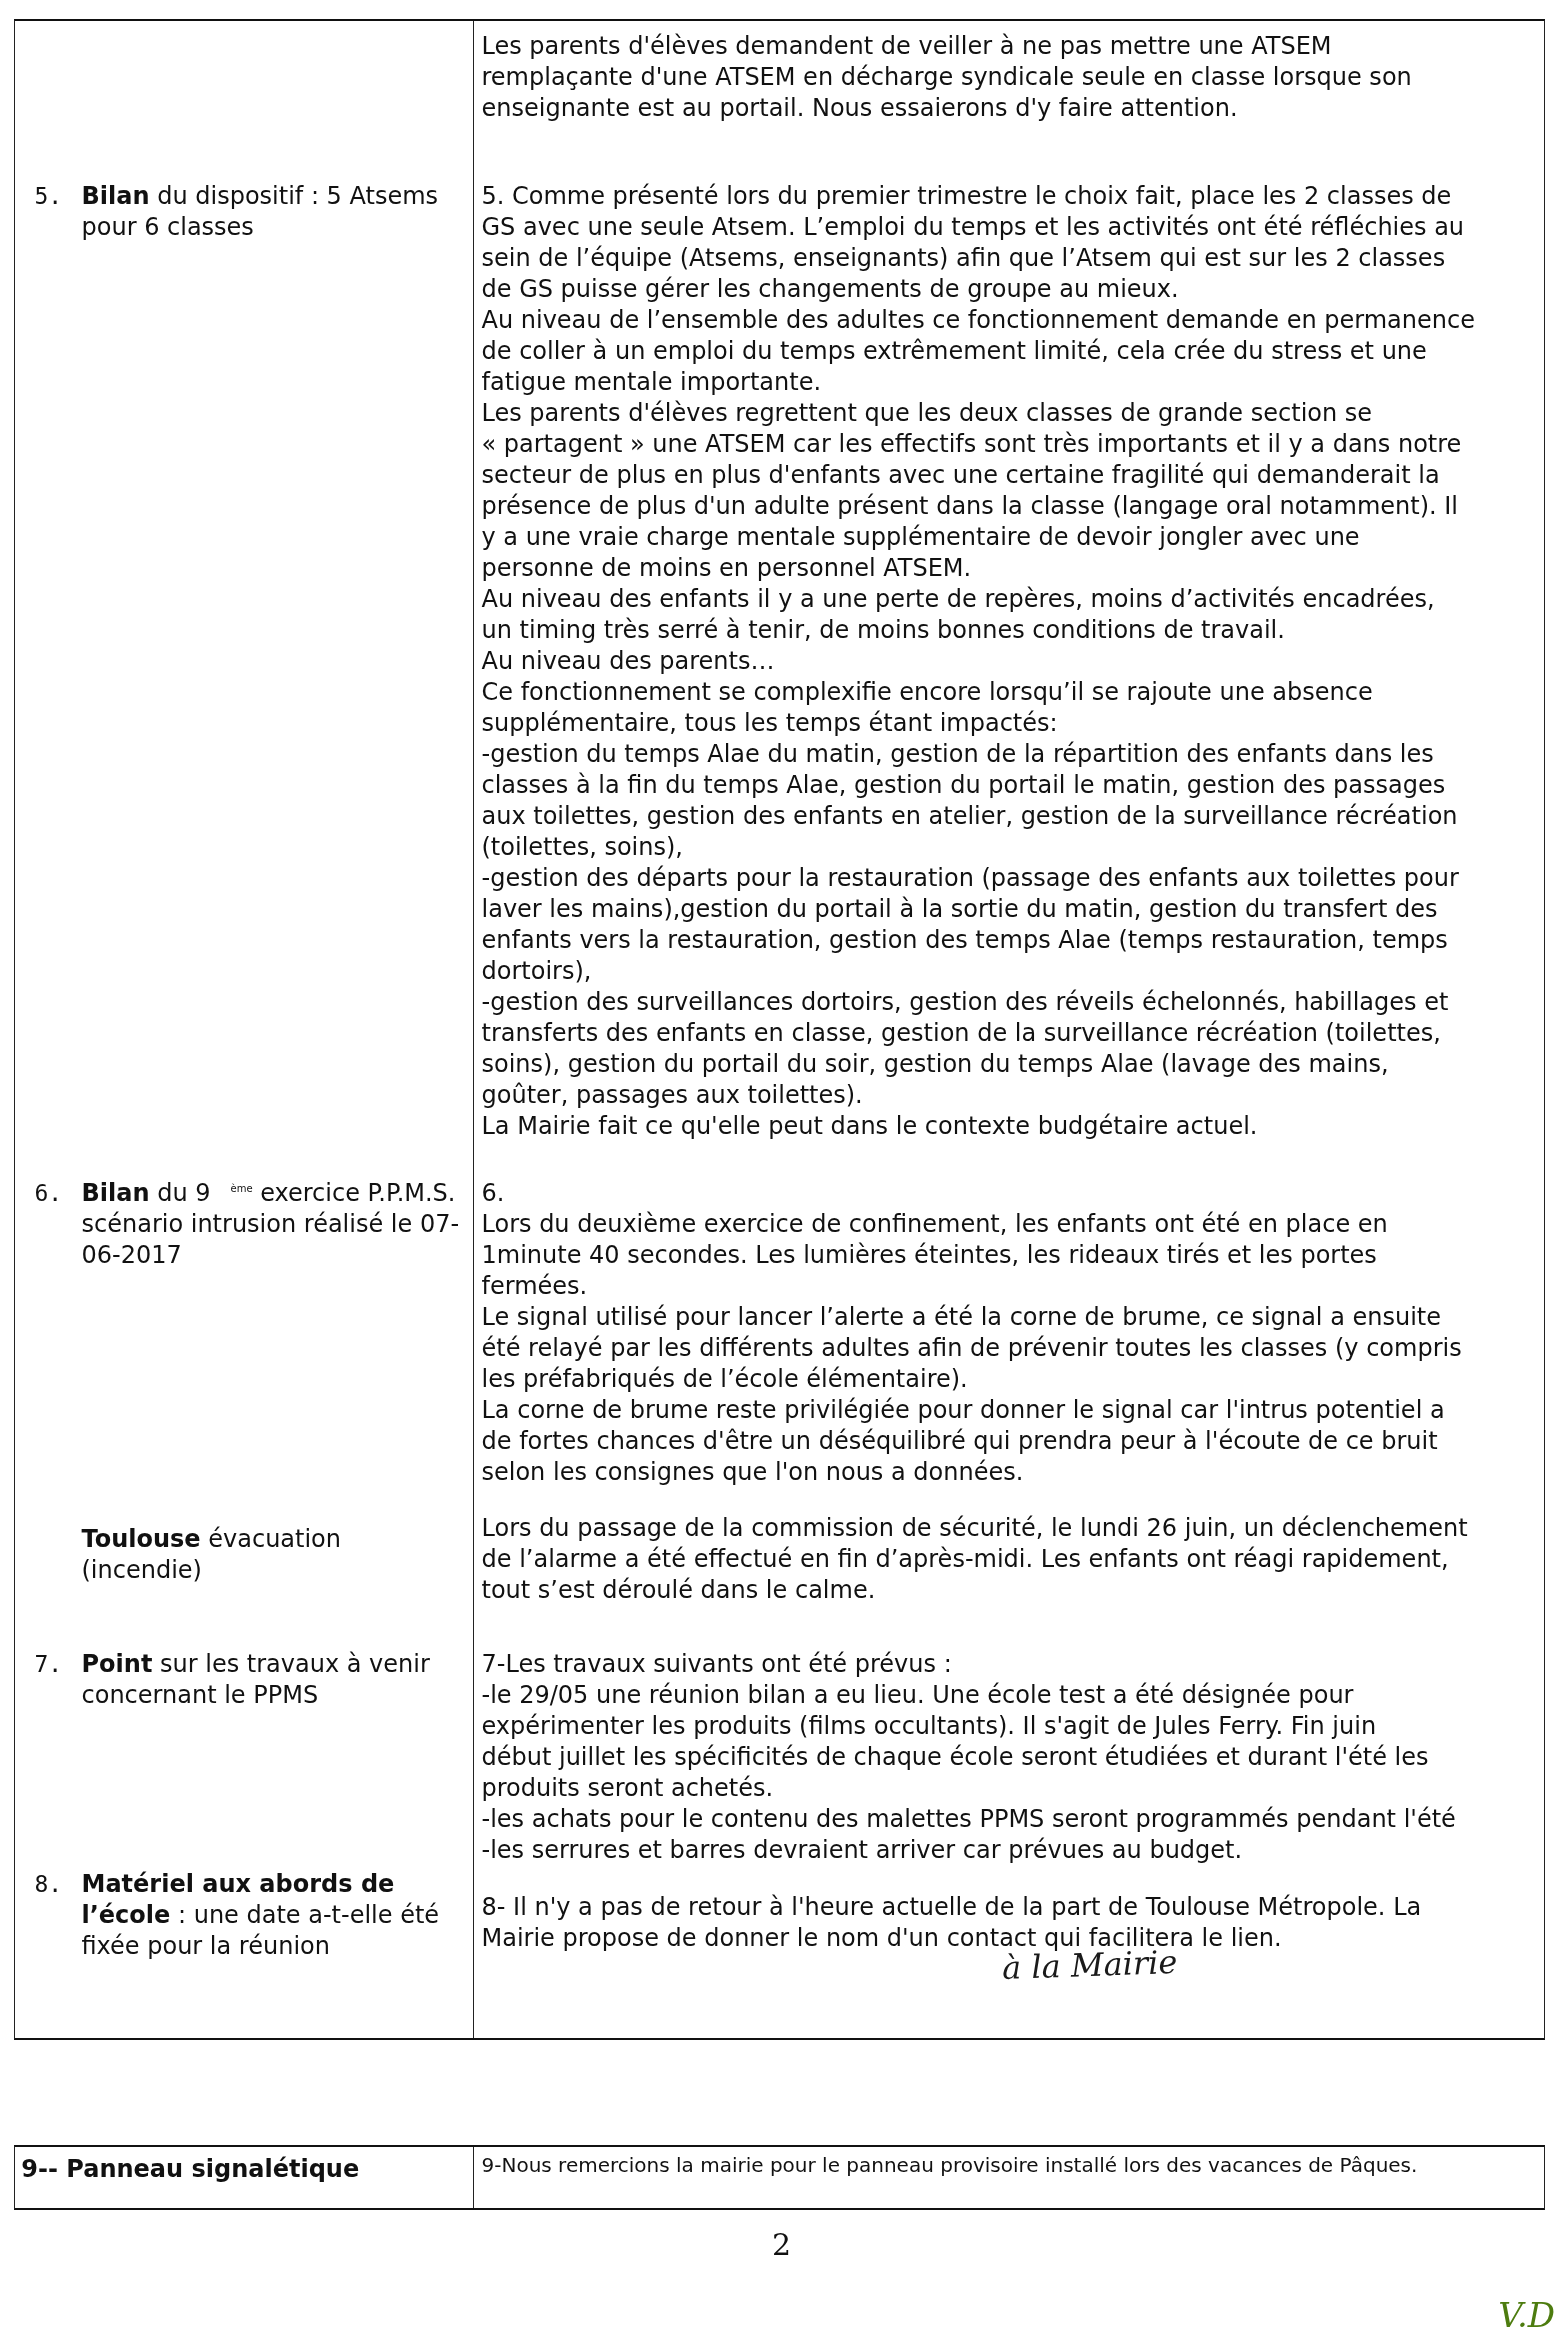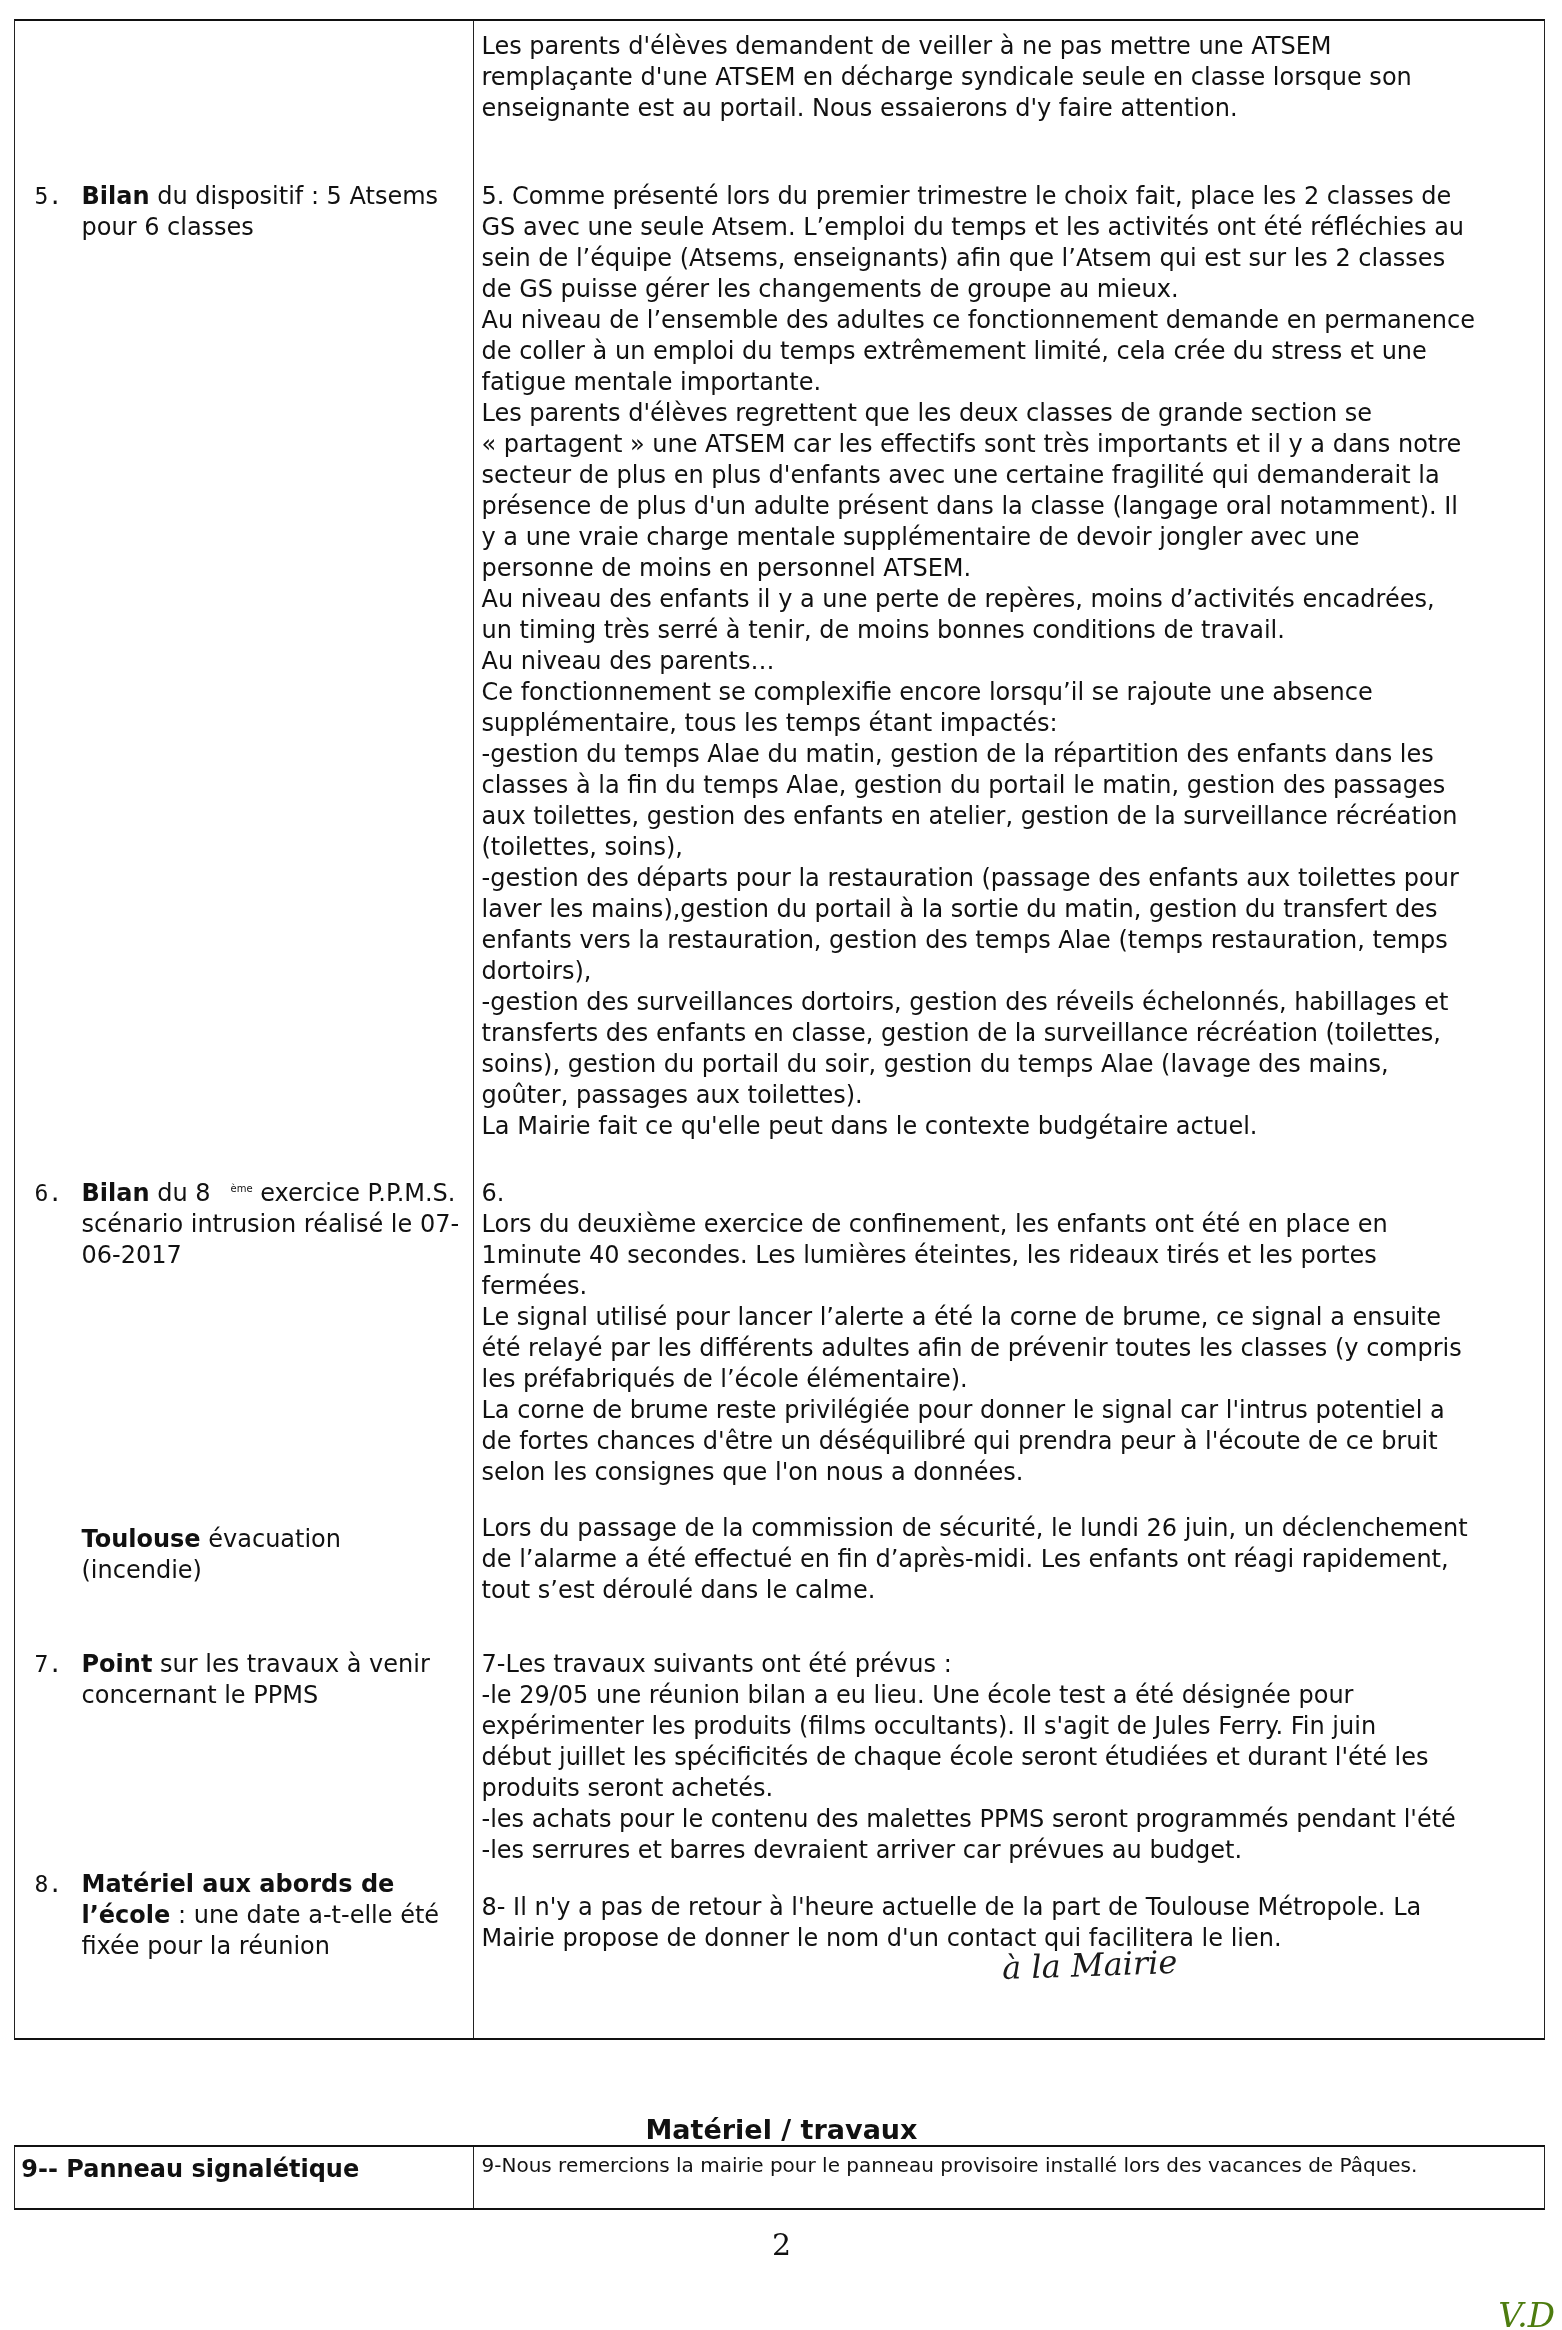--- a/index.html
+++ b/index.html
@@ -186,21 +186,21 @@
 enfants vers la restauration, gestion des temps Alae (temps restauration, temps
 dortoirs),
 -gestion des surveillances dortoirs, gestion des réveils échelonnés, habillages et
 transferts des enfants en classe, gestion de la surveillance récréation (toilettes,
 soins), gestion du portail du soir, gestion du temps Alae (lavage des mains,
 goûter, passages aux toilettes).
 La Mairie fait ce qu'elle peut dans le contexte budgétaire actuel.</div>
 
     <div class="left-item" style="top:1157px;">
       <span class="num">6.</span>
-      <span class="label"><b>Bilan</b><span> du 8</span><sup>ème</sup><span> exercice P.P.M.S. scénario intrusion réalisé le 07-06-2017</span></span>
+      <span class="label"><b>Bilan</b><span> du 9</span><sup>ème</sup><span> exercice P.P.M.S. scénario intrusion réalisé le 07-06-2017</span></span>
     </div>
     <div class="right-block" style="top:1157px; left:467px;">6.
 Lors du deuxième exercice de confinement, les enfants ont été en place en
 1minute 40 secondes. Les lumières éteintes, les rideaux tirés et les portes
 fermées.
 Le signal utilisé pour lancer l’alerte a été la corne de brume, ce signal a ensuite
 été relayé par les différents adultes afin de prévenir toutes les classes (y compris
 les préfabriqués de l’école élémentaire).
 La corne de brume reste privilégiée pour donner le signal car l'intrus potentiel a
 de fortes chances d'être un déséquilibré qui prendra peur à l'écoute de ce bruit
@@ -228,21 +228,20 @@
     <div class="left-item" style="top:1848px;">
       <span class="num">8.</span>
       <span class="label"><b>Matériel aux abords de l’école</b><span> : une date a-t-elle été fixée pour la réunion</span></span>
     </div>
     <div class="right-block" style="top:1871px; left:467px;">8- Il n'y a pas de retour à l'heure actuelle de la part de Toulouse Métropole. La
 Mairie propose de donner le nom d'un contact qui facilitera le lien.</div>
   </div>
 
   <div class="signature">à la Mairie</div>
 
-  <div class="section-title">Matériel / travaux</div>
 
   <div class="small-table">
     <div class="col-divider"></div>
     <div class="small-left">9-- Panneau signalétique</div>
     <div class="small-right">9-Nous remercions la mairie pour le panneau provisoire installé lors des vacances de Pâques.</div>
   </div>
 
   <div class="page-number">2</div>
   <div class="initials">V.D</div>
 </div>

